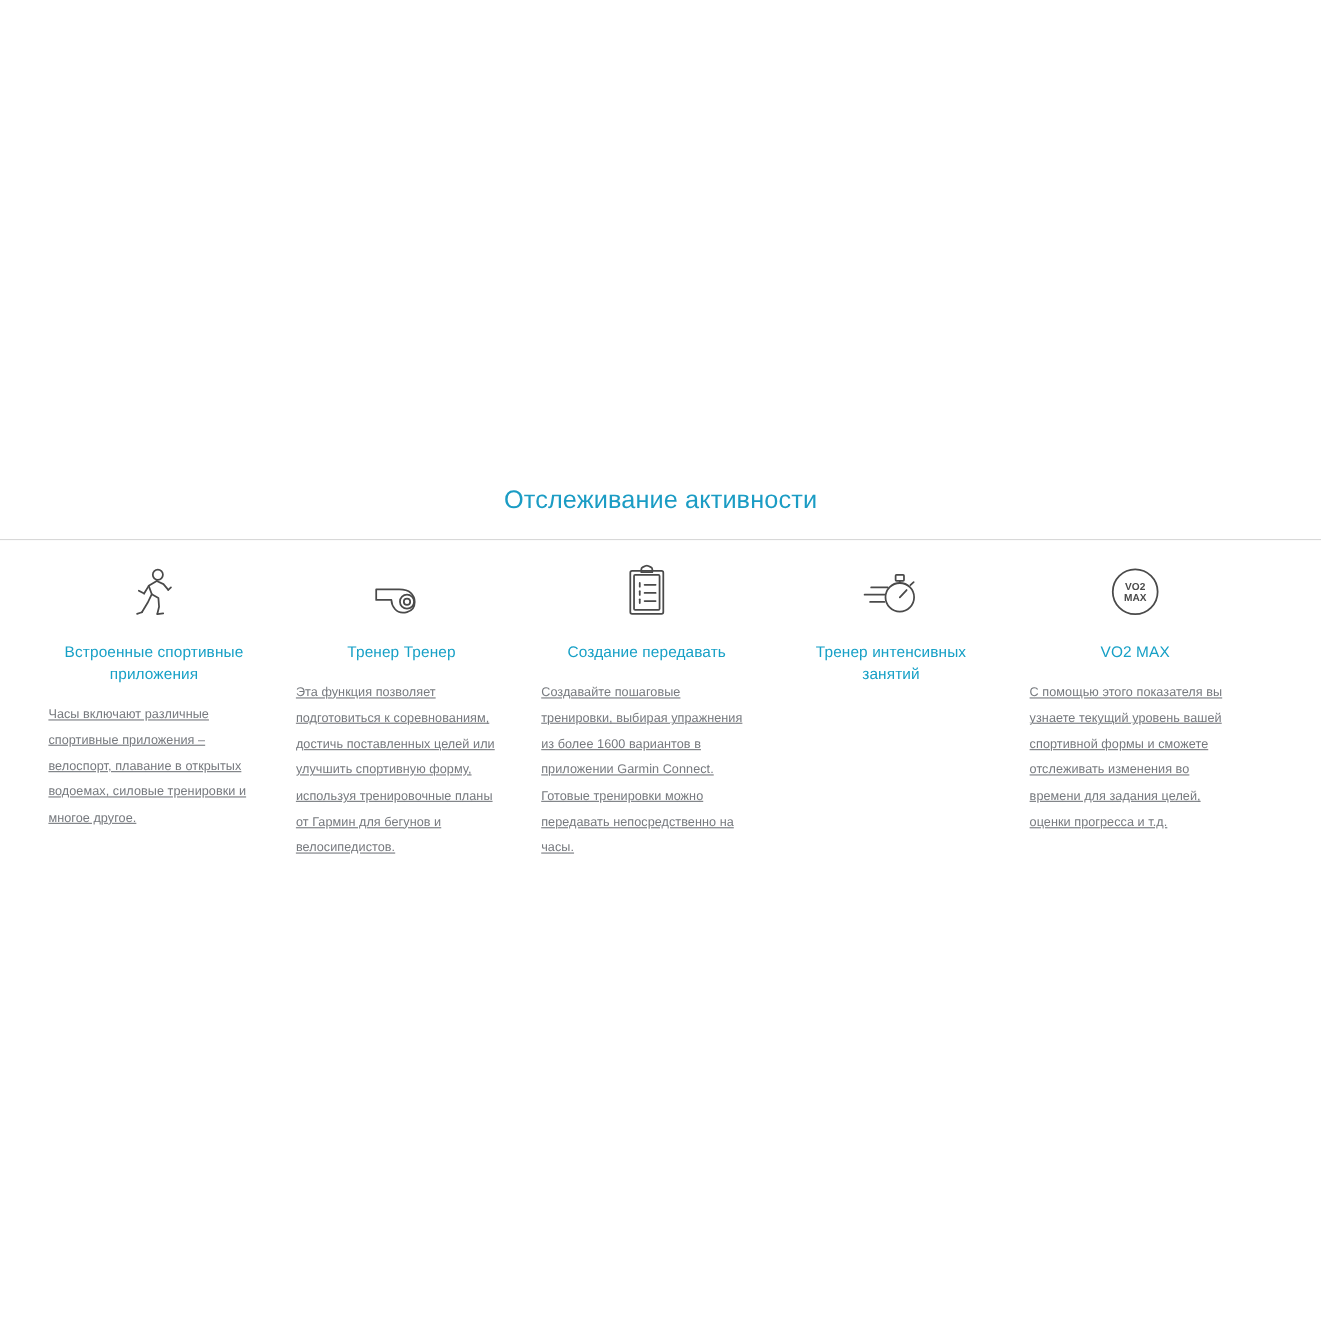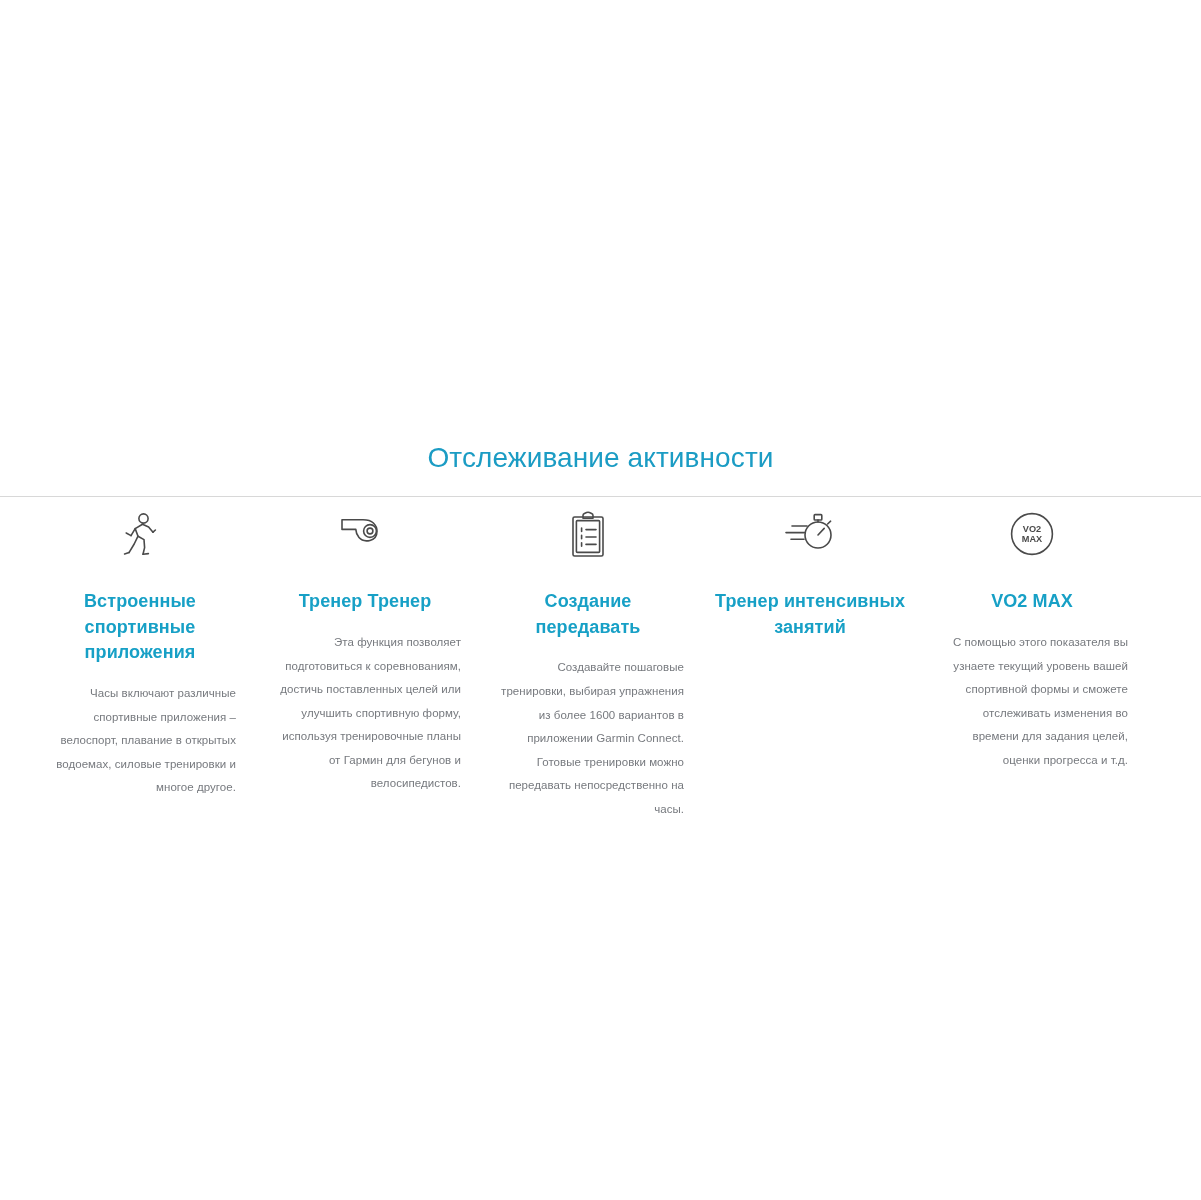--- a/index.html
+++ b/index.html
@@ -21,21 +21,21 @@
   .activity-section {
     position: absolute;
     top: 440px;
     left: 0;
     width: 1201px;
   }
 
   
   .section-heading {
     text-align: center;
-    font-size: 28px;
+    font-size: 23px;
     font-weight: 400;
     color: #1b9cc4;
     letter-spacing: 0.1px;
     margin: 0;
     padding: 0 0 20px 0;
     line-height: 1.3;
   }
 
   
   .section-divider {
@@ -61,52 +61,53 @@
   .feature-col:nth-child(1) { margin-left: 30px; }
   .feature-col:nth-child(2) { margin-left: 5px; }
   .feature-col:nth-child(3) { margin-left: 3px; }
   .feature-col:nth-child(4) { margin-left: 2px; }
   .feature-col:nth-child(5) { margin-left: 2px; }
 
   
   .feature-icon {
     height: 56px;
     display: flex;
-    align-items: flex-start;
+    align-items: flex-end;
     justify-content: center;
     margin-bottom: 22px;
   }
   .feature-icon svg {
     display: block;
     stroke: #4a4a4a;
     fill: none;
     stroke-width: 1.6;
     stroke-linecap: round;
     stroke-linejoin: round;
   }
 
   
   .feature-title {
     text-align: center;
-    font-size: 18px;
-    font-weight: 700;
+    font-size: 14px;
+    font-weight: 400;
     color: #17a0c6;
     line-height: 1.42;
     margin: 0 0 16px 0;
     letter-spacing: 0.1px;
   }
 
   
   .feature-text {
     font-size: 11.5px;
     color: #76797e;
     line-height: 2.05;
     margin: 0;
-    text-align: right;
+    text-align: left;
     letter-spacing: 0.05px;
+    text-decoration: underline;
   }
 </style>
 </head>
 <body>
 
 <section class="activity-section">
 
   <h2 class="section-heading">Отслеживание активности</h2>
 
   <hr class="section-divider">

